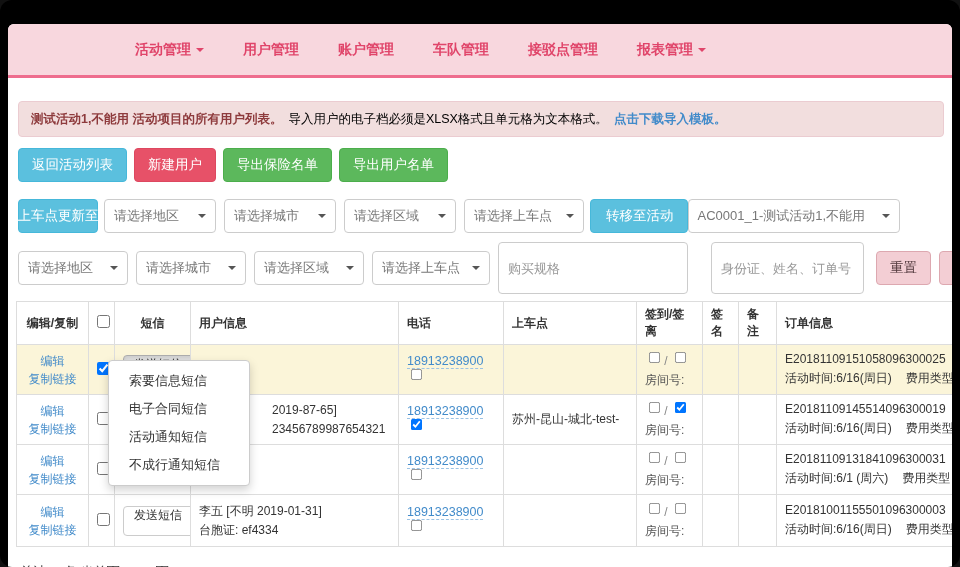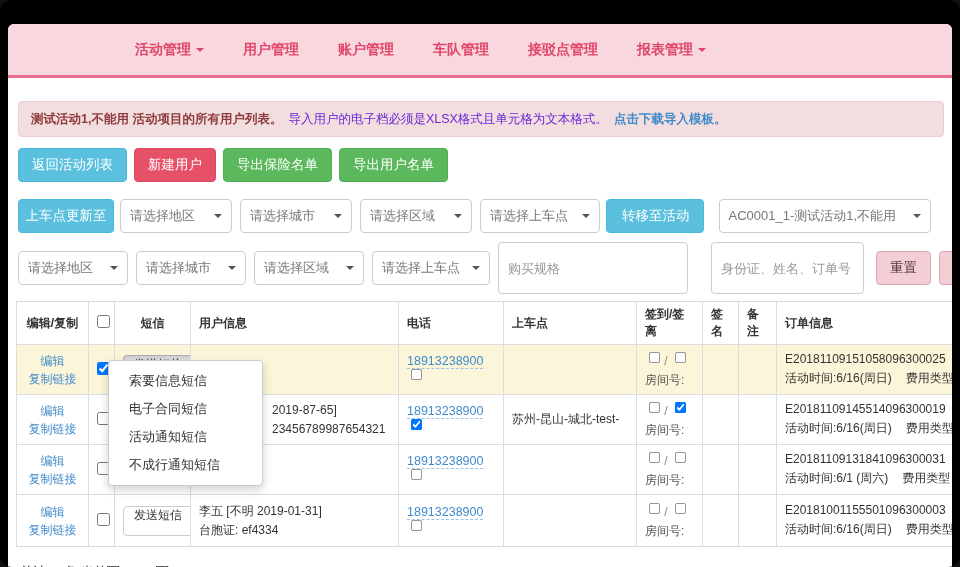--- a/index.html
+++ b/index.html
@@ -8,21 +8,21 @@
   .app { position:absolute; left:8px; top:24px; width:944px; height:553px; background:#fff; border-radius:6px; overflow:hidden; }
 
   
   .navbar { height:54px; background:#f8d7de; border-bottom:3px solid #ee6d8e; padding-left:127px; display:flex; align-items:center; }
   .nav-item { color:#e0456a; font-size:14px; font-weight:bold; margin-right:39px; text-decoration:none; cursor:pointer; white-space:nowrap; display:flex; align-items:center; }
   .caret-dn { display:inline-block; width:0; height:0; border-top:4px solid #e0456a; border-left:4px solid transparent; border-right:4px solid transparent; margin-left:5px; }
 
   
   .alert { margin:23px 8px 0 10px; height:36px; background:#f2dede; border:1px solid #ebccd1; border-radius:4px; display:flex; align-items:center; padding:0 12px; font-size:12.5px; white-space:nowrap; overflow:hidden; }
   .alert b { color:#8e3b3d; margin-right:6px; }
-  .alert .msg { color:#6d28d9; margin-right:6px; }
+  .alert .msg { color:#000000; margin-right:6px; }
   .alert a { color:#428bca; text-decoration:none; cursor:pointer;font-weight:bold; }
 
   
   .btn { display:inline-flex; align-items:center; justify-content:center; height:34px; border-radius:4px; font-size:13.5px; color:#fff; border:1px solid transparent; cursor:pointer; padding:0 13px; white-space:nowrap; }
   .btn-info  { background:#5bc0de; border-color:#46b8da; }
   .btn-pink  { background:#e75168; border-color:#d9germ; border-color:#dd4860; }
   .btn-green { background:#5cb85c; border-color:#4cae4c; }
   .btn-light { background:#f3ced4; border-color:#dda8b0; color:#51383c; }
 
   .btn-row { margin:11px 0 0 10px; display:flex; gap:7px; }
@@ -50,21 +50,21 @@
   .sign-line { color:#888; white-space:nowrap; }
   .room { color:#555; margin-top:4px; }
   .btn-sms { height:30px; background:#fff; border:1px solid #ccc; border-radius:4px; font-size:12px; color:#333; padding:0 10px; display:inline-flex; align-items:flex-start; cursor:pointer; white-space:nowrap;gap:8px; }
   .btn-sms .sc { width:0; height:0; border-top:4px solid #333; border-left:4px solid transparent; border-right:4px solid transparent; margin-left:6px; }
   .btn-sms.active { background:#e6e6e6; border-color:#adadad; box-shadow:inset 0 2px 4px rgba(0,0,0,.12); }
   .oid { white-space:nowrap; }
   .ometa { white-space:nowrap; margin-top:4px; }
   .ometa .fee { margin-left:14px; }
 
   
-  .dropdown-menu { position:absolute; left:100px; top:336px; width:155px; background:#fff; border:1px solid #ccc; border-radius:4px; box-shadow:0 4px 10px rgba(0,0,0,.18); padding:6px 0; z-index:20; }
+  .dropdown-menu { position:absolute; left:100px; top:336px; width:142px; background:#fff; border:1px solid #ccc; border-radius:4px; box-shadow:0 4px 10px rgba(0,0,0,.18); padding:6px 0; z-index:20; }
   .dropdown-menu .dd-item { padding:5px 10px 5px 20px; font-size:13px; color:#333; cursor:pointer; white-space:nowrap; }
 
   .summary { margin:16px 0 0 12px; font-size:13px; color:#333; }
 </style>
 </head>
 <body>
 
 <div class="frame">
 <div class="app">
 
@@ -98,38 +98,38 @@
   </div>
 
   <div class="btn-row">
     <button class="btn btn-info">返回活动列表</button>
     <button class="btn btn-pink">新建用户</button>
     <button class="btn btn-green">导出保险名单</button>
     <button class="btn btn-green">导出用户名单</button>
   </div>
 
   <div class="filter-row r1">
-    <button class="btn btn-info" style="width:96px; margin-right:6px;">上车点更新至</button>
+    <button class="btn btn-info" style="width:80px; margin-right:6px;">上车点更新至</button>
     <div class="select" style="width:112px; margin-right:8px;">
           <span>请选择地区</span>
           <i class="sc"></i>
         </div>
     <div class="select" style="width:112px; margin-right:8px;">
           <span>请选择城市</span>
           <i class="sc"></i>
         </div>
     <div class="select" style="width:112px; margin-right:8px;">
           <span>请选择区域</span>
           <i class="sc"></i>
         </div>
     <div class="select" style="width:120px; margin-right:6px;">
           <span>请选择上车点</span>
           <i class="sc"></i>
         </div>
-    <button class="btn btn-info" style="margin-right:15px;padding-left:15px;">转移至活动</button>
+    <button class="btn btn-info" style="margin-right:0;padding-left:15px;">转移至活动</button>
     <div class="select" style="width:212px;">
           <span>AC0001_1-测试活动1,不能用</span>
           <i class="sc"></i>
         </div>
   </div>
 
   <div class="filter-row r2">
     <div class="select" style="width:110px; margin-right:8px;">
           <span>请选择地区</span>
           <i class="sc"></i>

